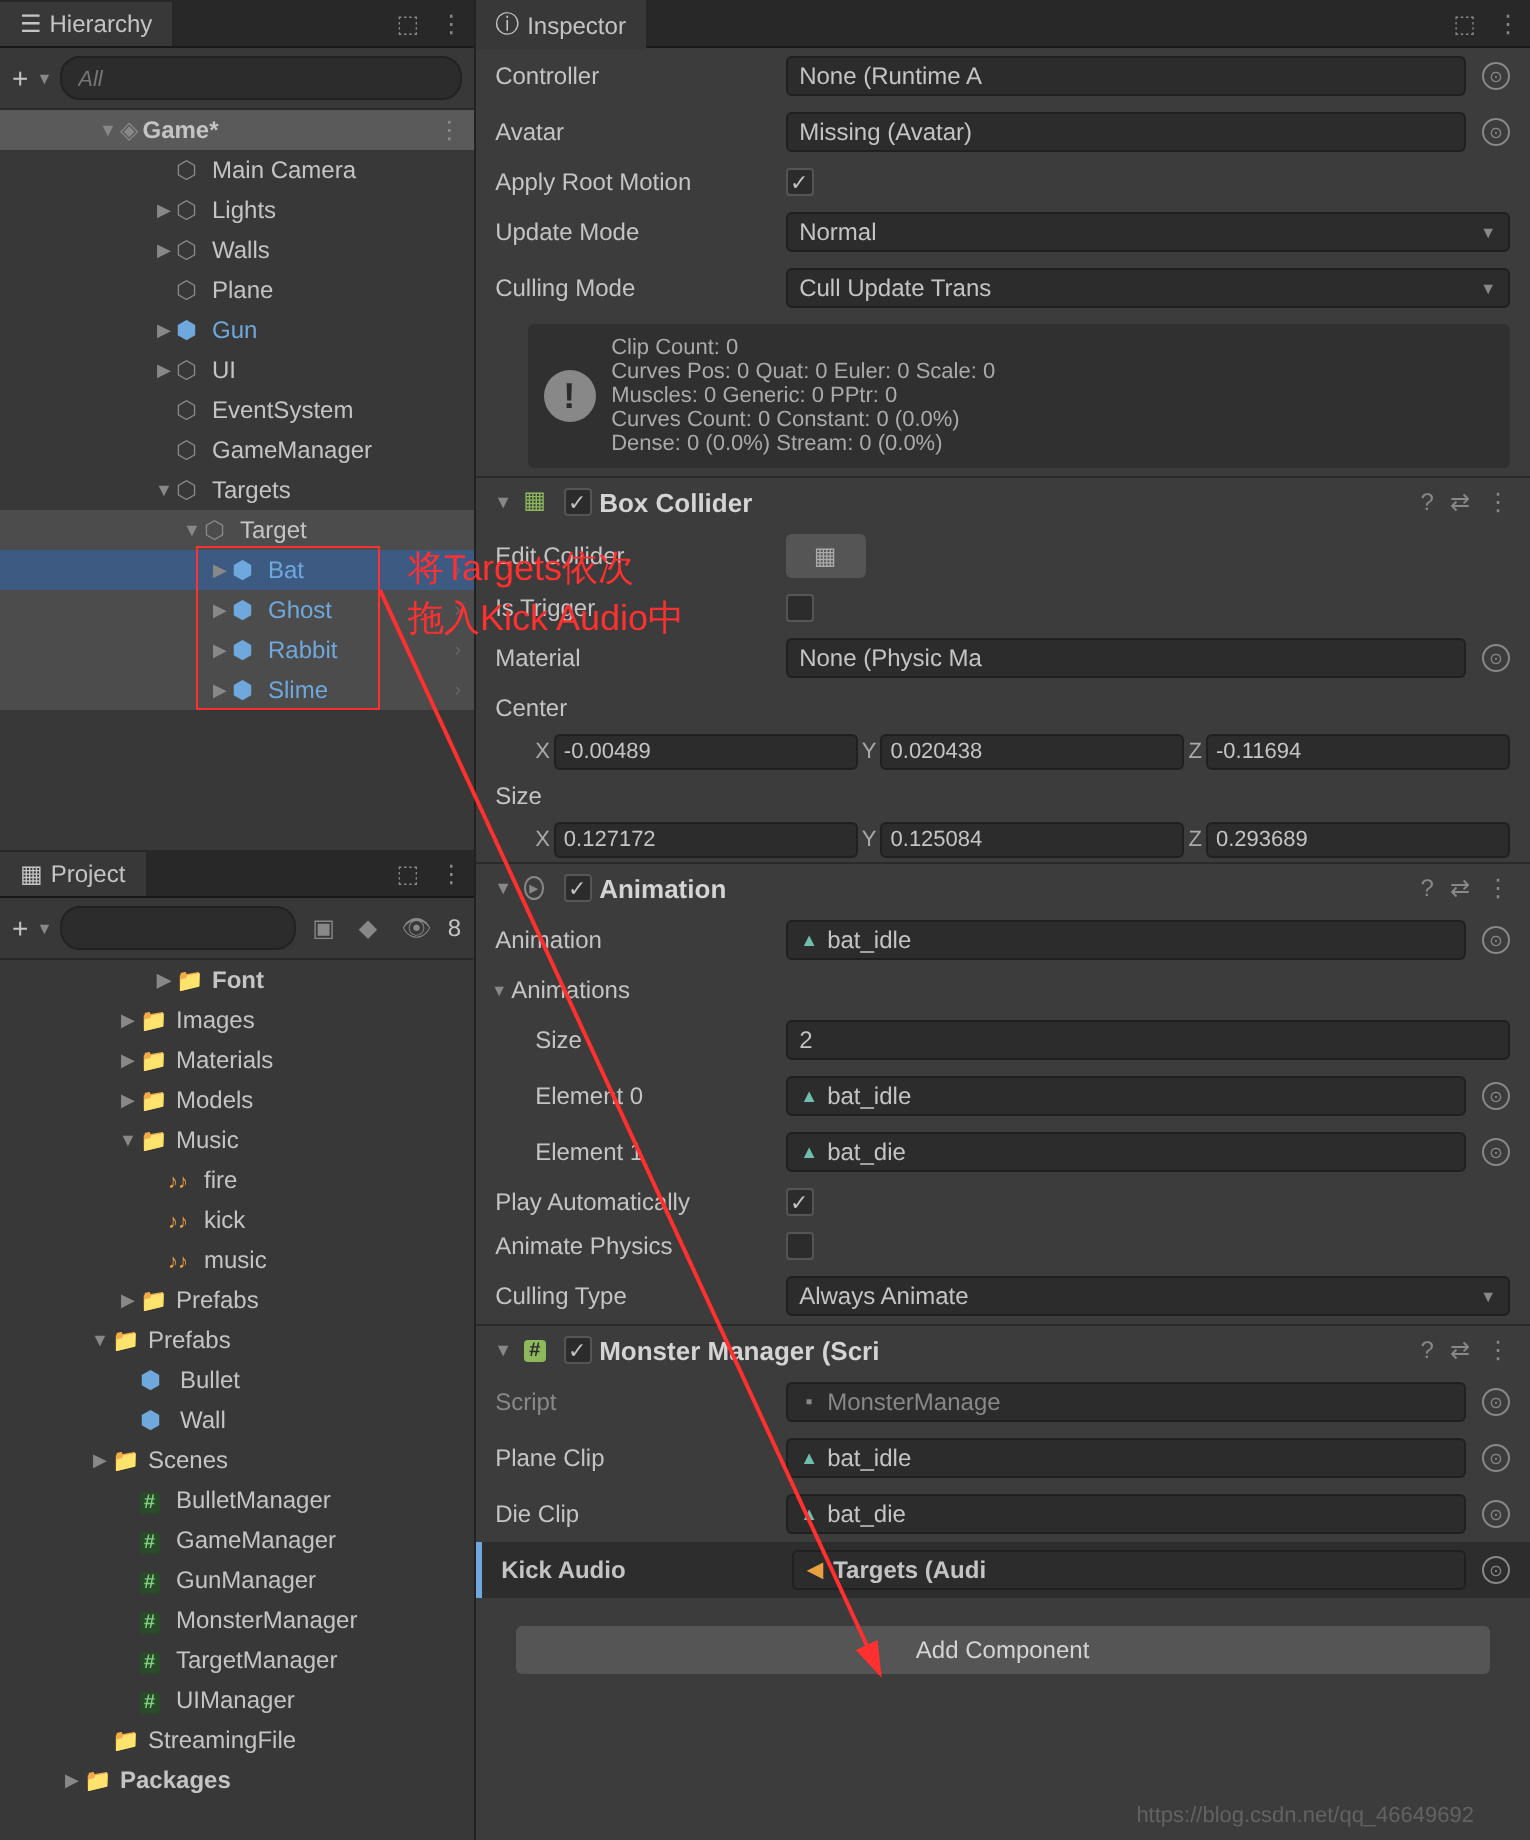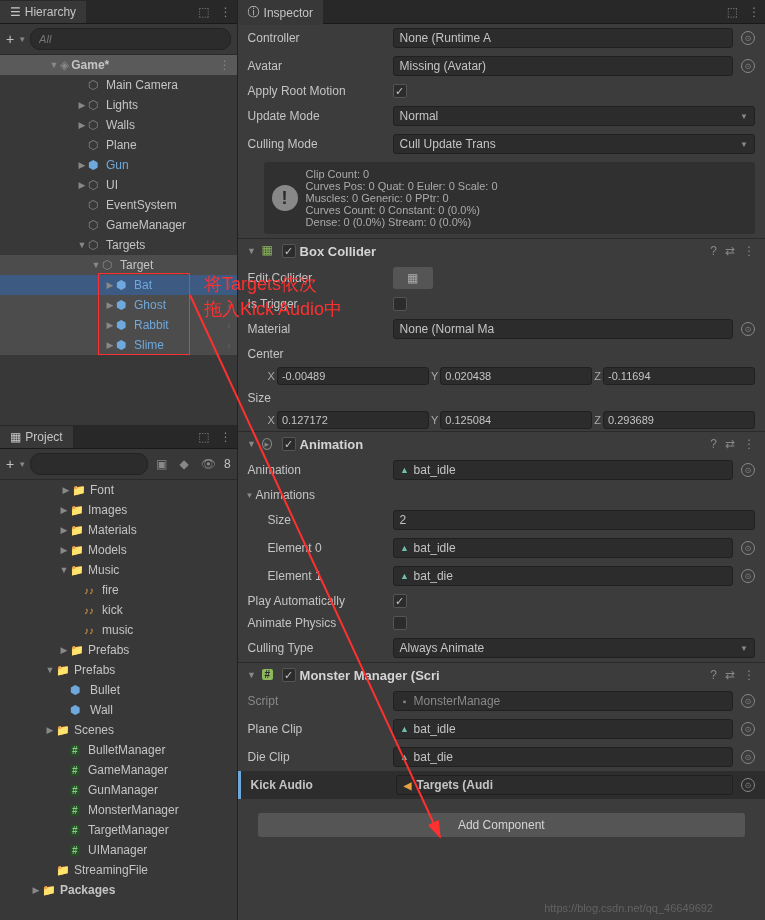--- a/index.html
+++ b/index.html
@@ -60,21 +60,21 @@
 .xyz-label { color: #aaa; font-size: 11px; }
 .xyz-field { flex: 1; background: #2c2c2c; border: 1px solid #202020; border-radius: 3px; padding: 2px 4px; color: #c4c4c4; font-size: 11px; min-width: 0; }
 .edit-collider-btn { width: 40px; height: 22px; background: #555; border-radius: 3px; display: flex; align-items: center; justify-content: center; cursor: pointer; }
 .edit-collider-btn::before { content: "▦"; color: #aaa; }
 .type-chip { width: 10px; height: 10px; display: inline-flex; align-items: center; justify-content: center; margin-right: 4px; }
 .type-chip.anim::before { content: "▲"; color: #6fbfaf; font-size: 9px; }
 .type-chip.script::before { content: "▪"; color: #888; font-size: 10px; }
 .type-chip.audio::before { content: "◀"; color: #e8a040; font-size: 10px; }
 .add-component { margin: 14px 20px; background: #555; border-radius: 3px; padding: 5px; text-align: center; cursor: pointer; color: #d4d4d4; }
 .proj-toolbar-icon { color: #888; padding: 2px 4px; cursor: pointer; }
-.watermark { position: absolute; bottom: 6px; right: 52px; color: #888; font-size: 11px; opacity: 0.5; }
+.watermark { position: absolute; bottom: 6px; right: 28px; color: #888; font-size: 11px; opacity: 0.5; }
 .kick-highlight { background: #2d2d2d; border-left: 3px solid #6fa8dc; justify-content: space-between; }
 </style>
 </head>
 <body>
 
 <div class="flex" style="height:100%;">
 
   <div class="left-pane">
 
     <div class="tab-header">
@@ -190,21 +190,21 @@
       <span class="dropdown-arrow">▼</span>
       <div class="search-box">
         <input style="">
       </div>
       <span class="proj-toolbar-icon">▣</span>
       <span class="proj-toolbar-icon">◆</span>
       <span class="proj-toolbar-icon">👁</span>
       <span>8</span>
     </div>
     <div class="tree" id="project-tree" style="height:440px; overflow:hidden; position:relative;">
-    <div class="tree-row" style="padding-left: 60px;">
+    <div class="tree-row" style="padding-left: 76px; font-weight: bold;">
           <span class="foldout closed"></span>
           <span class="folder-icon" style="width: 16px; display: inline-block;"></span>
           <span class="tree-label">Font</span>
         </div>
         <div class="tree-row" style="padding-left: 58px;">
           <span class="foldout closed"></span>
           <span class="folder-icon" style="width: 16px; display: inline-block;"></span>
           <span class="tree-label">Images</span>
         </div>
         <div class="tree-row" style="padding-left: 58px;">
@@ -375,21 +375,21 @@
       <div class="edit-collider-btn"></div>
     </div>
     <div class="inspector-row">
       <div class="inspector-label">Is Trigger</div>
       <div class="checkbox"></div>
     </div>
     <div class="inspector-row">
       <div class="inspector-label">Material</div>
       <div class="field-wrap">
         <div class="inspector-field">
-            <span>None (Normal Ma</span>
+            <span>None (Physic Ma</span>
           </div>
         <span class="circle-target">⊙</span>
       </div>
     </div>
     <div class="inspector-row">
         <div class="inspector-label">Center</div>
       </div>
     <div class="xyz-row">
       <span class="xyz-label">X</span>
         <input class="xyz-field" value="-0.00489" style="">

